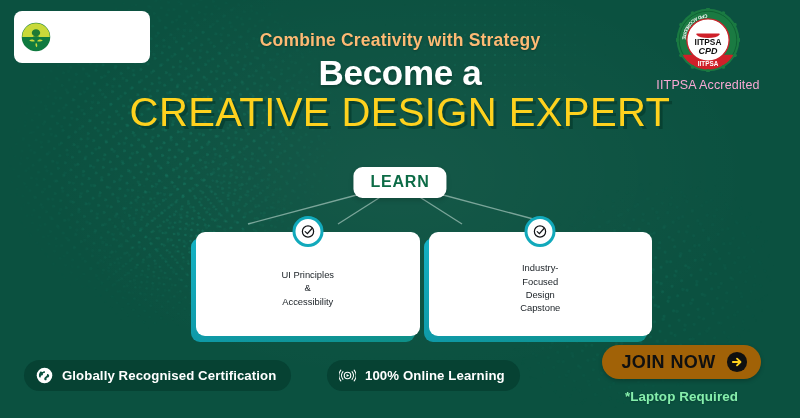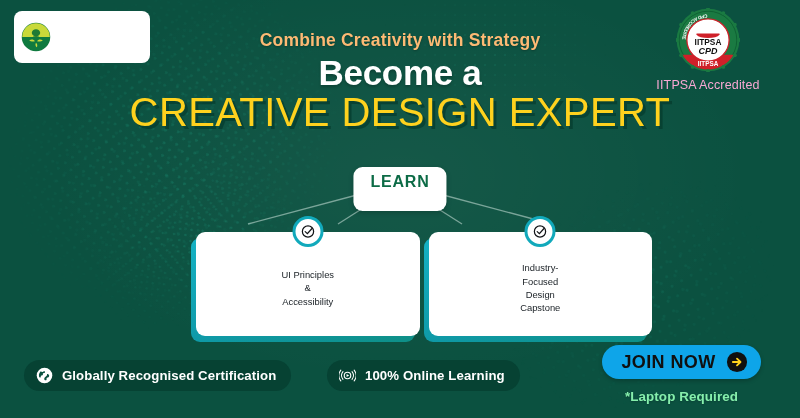--- a/index.html
+++ b/index.html
@@ -152,21 +152,21 @@
     left: 0; top: 170px;
     width: 800px; height: 70px;
     pointer-events: none;
   }
   #learn-badge {
     position: absolute;
     left: 50%; top: 167px;
     transform: translateX(-50%);
     background: #ffffff;
     border-radius: 9px;
-    padding: 6px 17px 20px;
+    padding: 6px 17px 7px;
     color: #0c6b46;
     font-size: 16px;
     font-weight: 800;
     letter-spacing: .8px;
     box-shadow: 0 2px 5px rgba(0,0,0,.18);
     z-index: 5;
   }
 
   
   #cards {
@@ -241,21 +241,21 @@
   .pill-icon { width: 17px; height: 17px; flex: 0 0 auto; }
 
   
   #cta-col {
     position: absolute;
     right: 16px; top: 345px;
     width: 205px;
     display: flex; flex-direction: column; align-items: center;
   }
   #join-btn {
-    background: #0ea5e9;
+    background: #a16207;
     border: none;
     border-radius: 17px;
     height: 34px;
     padding: 0 13px 0 19px;
     display: flex; align-items: center; gap: 10px;
     cursor: pointer;
     box-shadow: 0 2px 4px rgba(0,0,0,.22);
   }
   #join-label {
     color: #101010;

